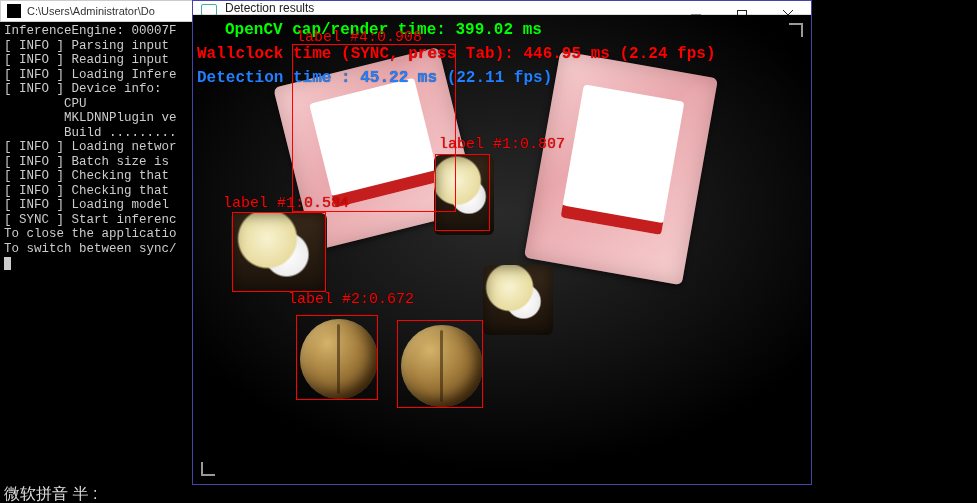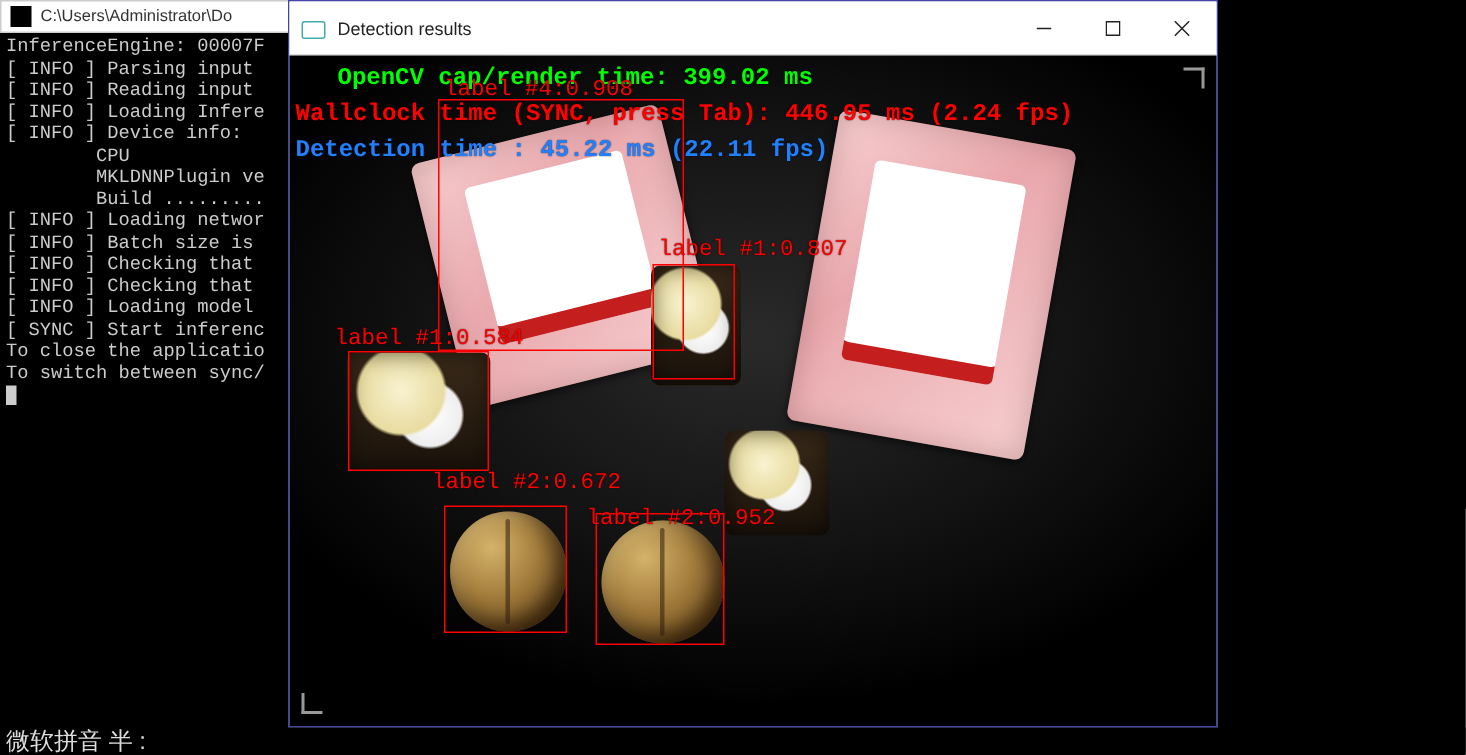--- a/index.html
+++ b/index.html
@@ -50,24 +50,23 @@
       position: absolute;
       left: 192px; top: 0;
       width: 620px; height: 485px;
       background: #f0f0f0;
       border: 1px solid #44a;
       z-index: 2;
       display: flex;
       flex-direction: column;
     }
     .detect-titlebar {
-      height: 36px;
+      height: 14px;
       background: #fff;
       display: flex;
-      align-items: center;
       border-bottom: 1px solid #ddd;
     }
     .detect-titlebar .d-icon {
       width: 16px; height: 16px;
       margin: 0 8px;
       flex-shrink: 0;
       position: relative;
     }
     .detect-titlebar .d-icon::before {
       content: "";
@@ -255,19 +254,18 @@
     <div class="bbox" style="left:242px;top:139px;width:55px;height:77px"></div>
     <div class="overlay-text ov-label" style="left:246px;top:121px">label #1:0.807</div>
 
     <div class="bbox" style="left:39px;top:197px;width:94px;height:80px"></div>
     <div class="overlay-text ov-label" style="left:30px;top:180px">label #1:0.584</div>
 
     <div class="bbox" style="left:103px;top:300px;width:82px;height:85px"></div>
     <div class="overlay-text ov-label" style="left:95px;top:276px">label #2:0.672</div>
 
     <div class="bbox" style="left:204px;top:305px;width:86px;height:88px"></div>
-    <div class="overlay-text ov-label" style="left:198px;top:300px">label #2:0.952</div>
   </div>
 </div>
 
 <div class="ime-bar">
   <span>微软拼音 半 :</span>
 </div>
 
 </body></html>

